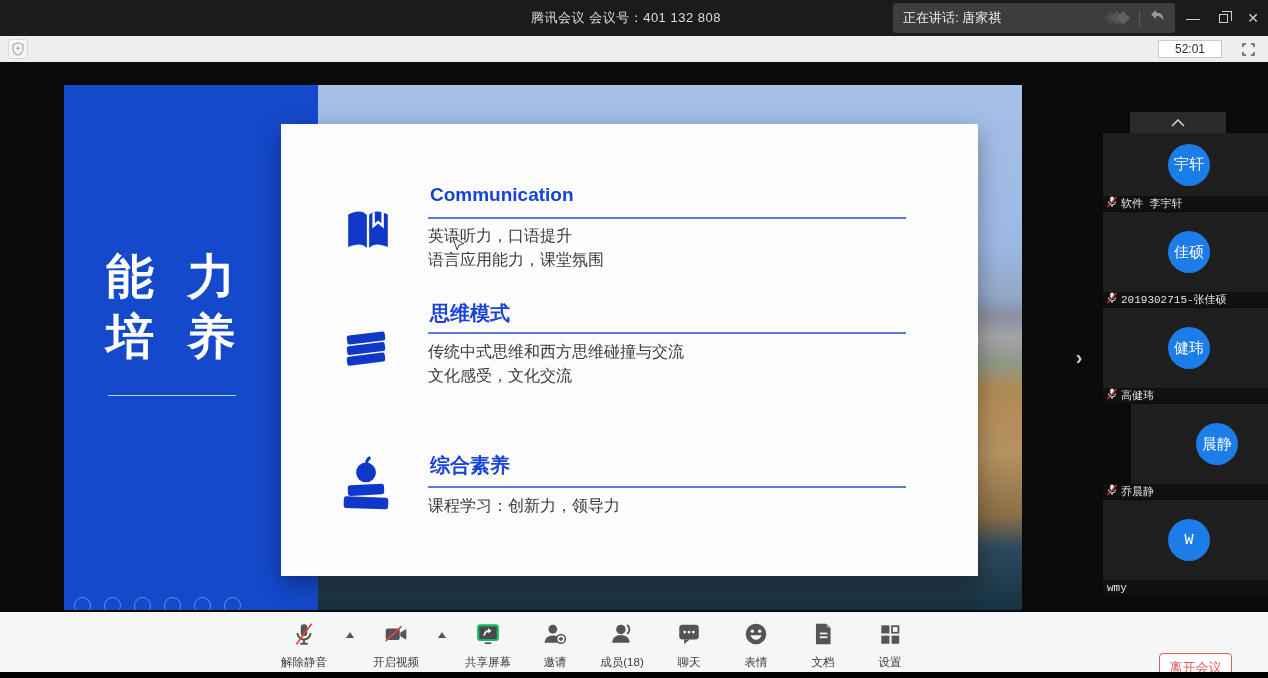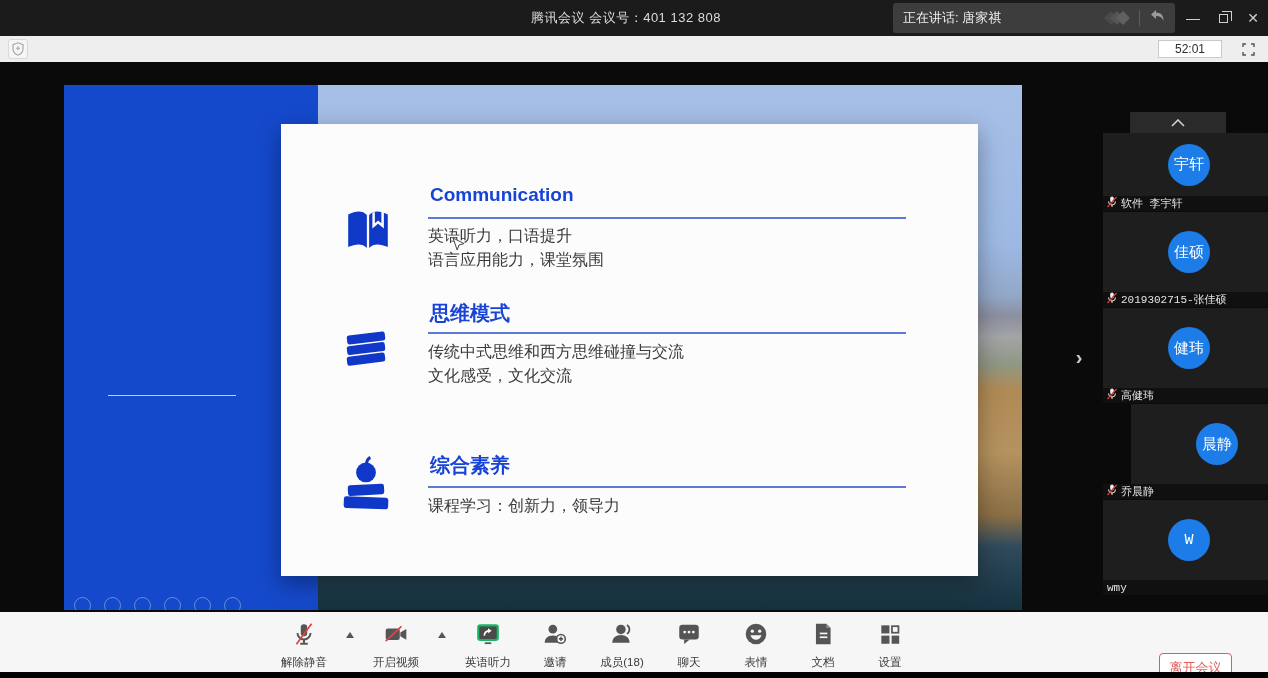--- a/index.html
+++ b/index.html
@@ -129,20 +129,21 @@
         </svg>
     </div>
   </div>
 
   <div class="stage">
 
     <div class="screen">
       <div class="photo"></div>
 
       <div class="bluepanel">
+        <div class="bp-title"><span>能 力</span><br><span>培 养</span></div>
         <div class="bp-line"></div>
         <div class="bp-socials">
           <span class="soc"></span>
           <span class="soc"></span>
           <span class="soc"></span>
           <span class="soc"></span>
           <span class="soc"></span>
           <span class="soc"></span>
         </div>
       </div>
@@ -318,21 +319,21 @@
 
       <div class="tb-item">
         <span>
           <svg width="26" height="26" viewBox="0 0 24 24">
               <rect x="3" y="4" width="18" height="13.5" rx="2" fill="#4a4a4a" stroke="#18b566" stroke-width="2"></rect>
               <path d="M8.5 13.5c.3-2.8 2.2-4.4 5-4.4" stroke="#fff" stroke-width="1.5" fill="none"></path>
               <path d="M12 6.8l3.4 2.3-3.2 2.2z" fill="#fff"></path>
               <line x1="9" y1="20.5" x2="15" y2="20.5" stroke="#555" stroke-width="1.6"></line>
             </svg>
         </span>
-        <span class="lbl">英语听力</span>
+        <span class="lbl">共享屏幕</span>
       </div>
 
       <div class="tb-item">
         <span>
           <svg width="26" height="26" viewBox="0 0 24 24">
               <circle cx="10" cy="7.5" r="4" fill="#555"></circle>
               <path d="M2.5 20c0-4.2 3.2-6.7 7.5-6.7 1.6 0 3 .3 4.2 1a5 5 0 0 0 1.6 5.7z" fill="#555"></path>
               <circle cx="17.5" cy="16.5" r="4" fill="#f6f6f7" stroke="#555" stroke-width="1.5"></circle>
               <path d="M17.5 14.6v3.8M15.6 16.5h3.8" stroke="#555" stroke-width="1.4"></path>
             </svg>

